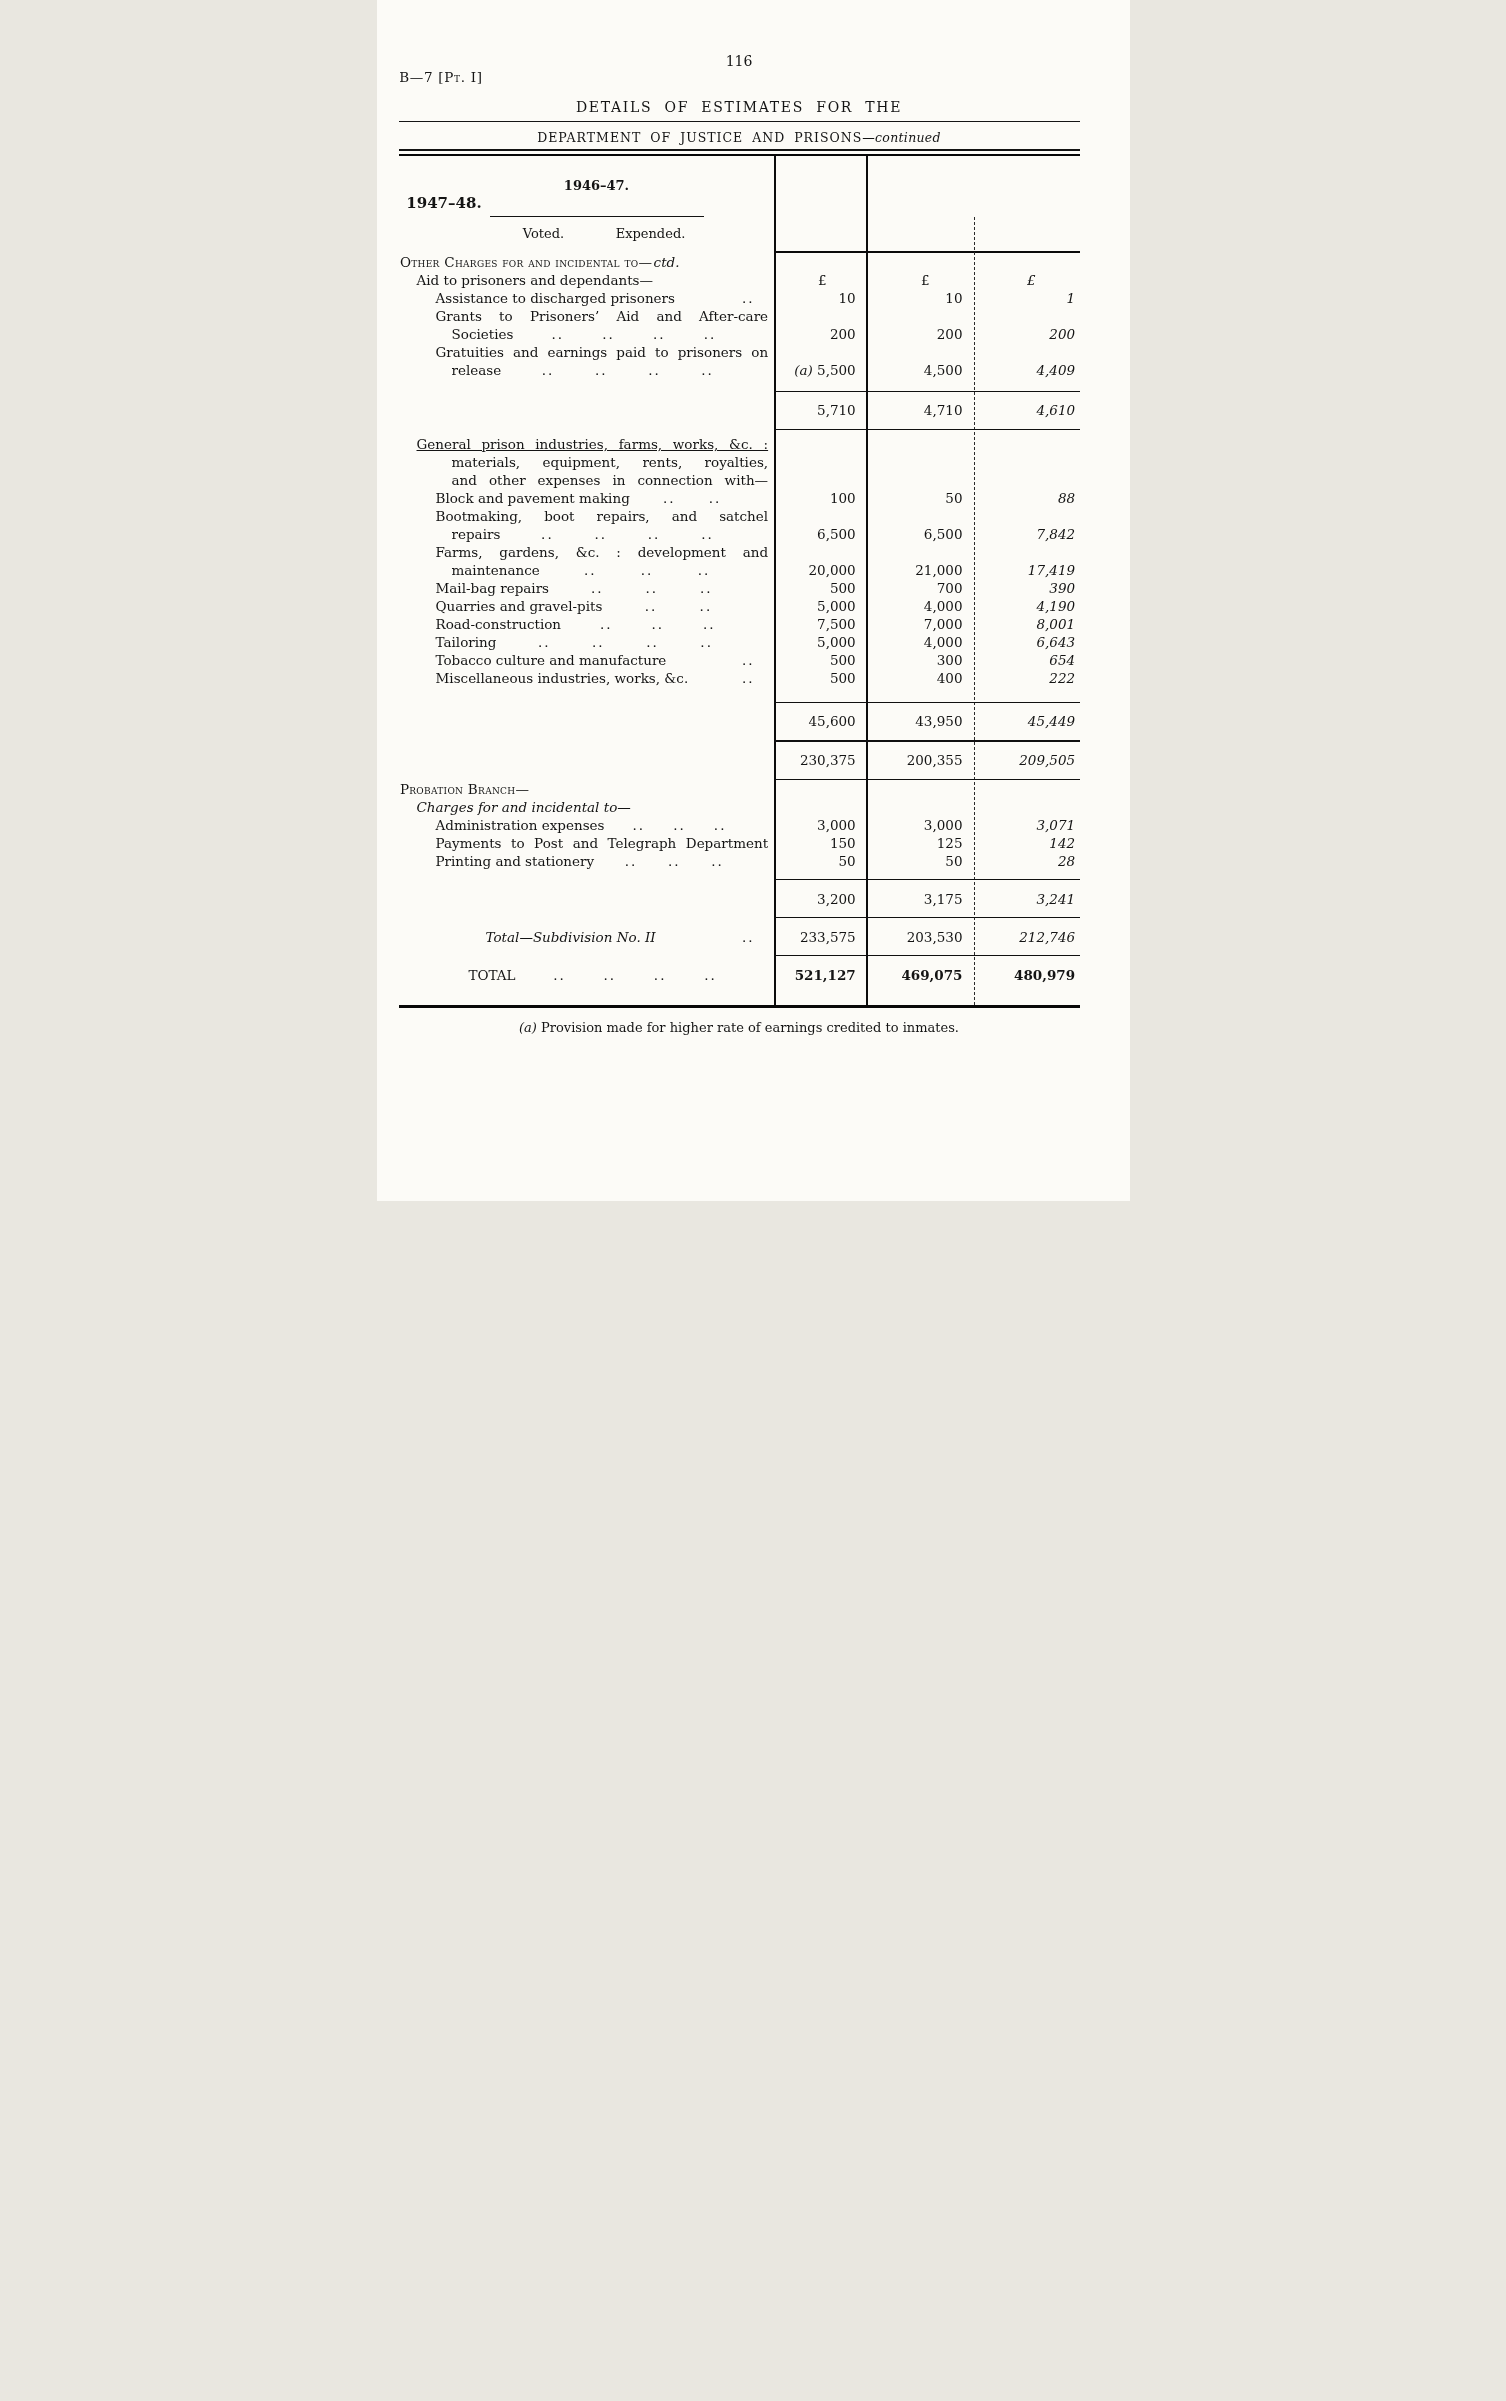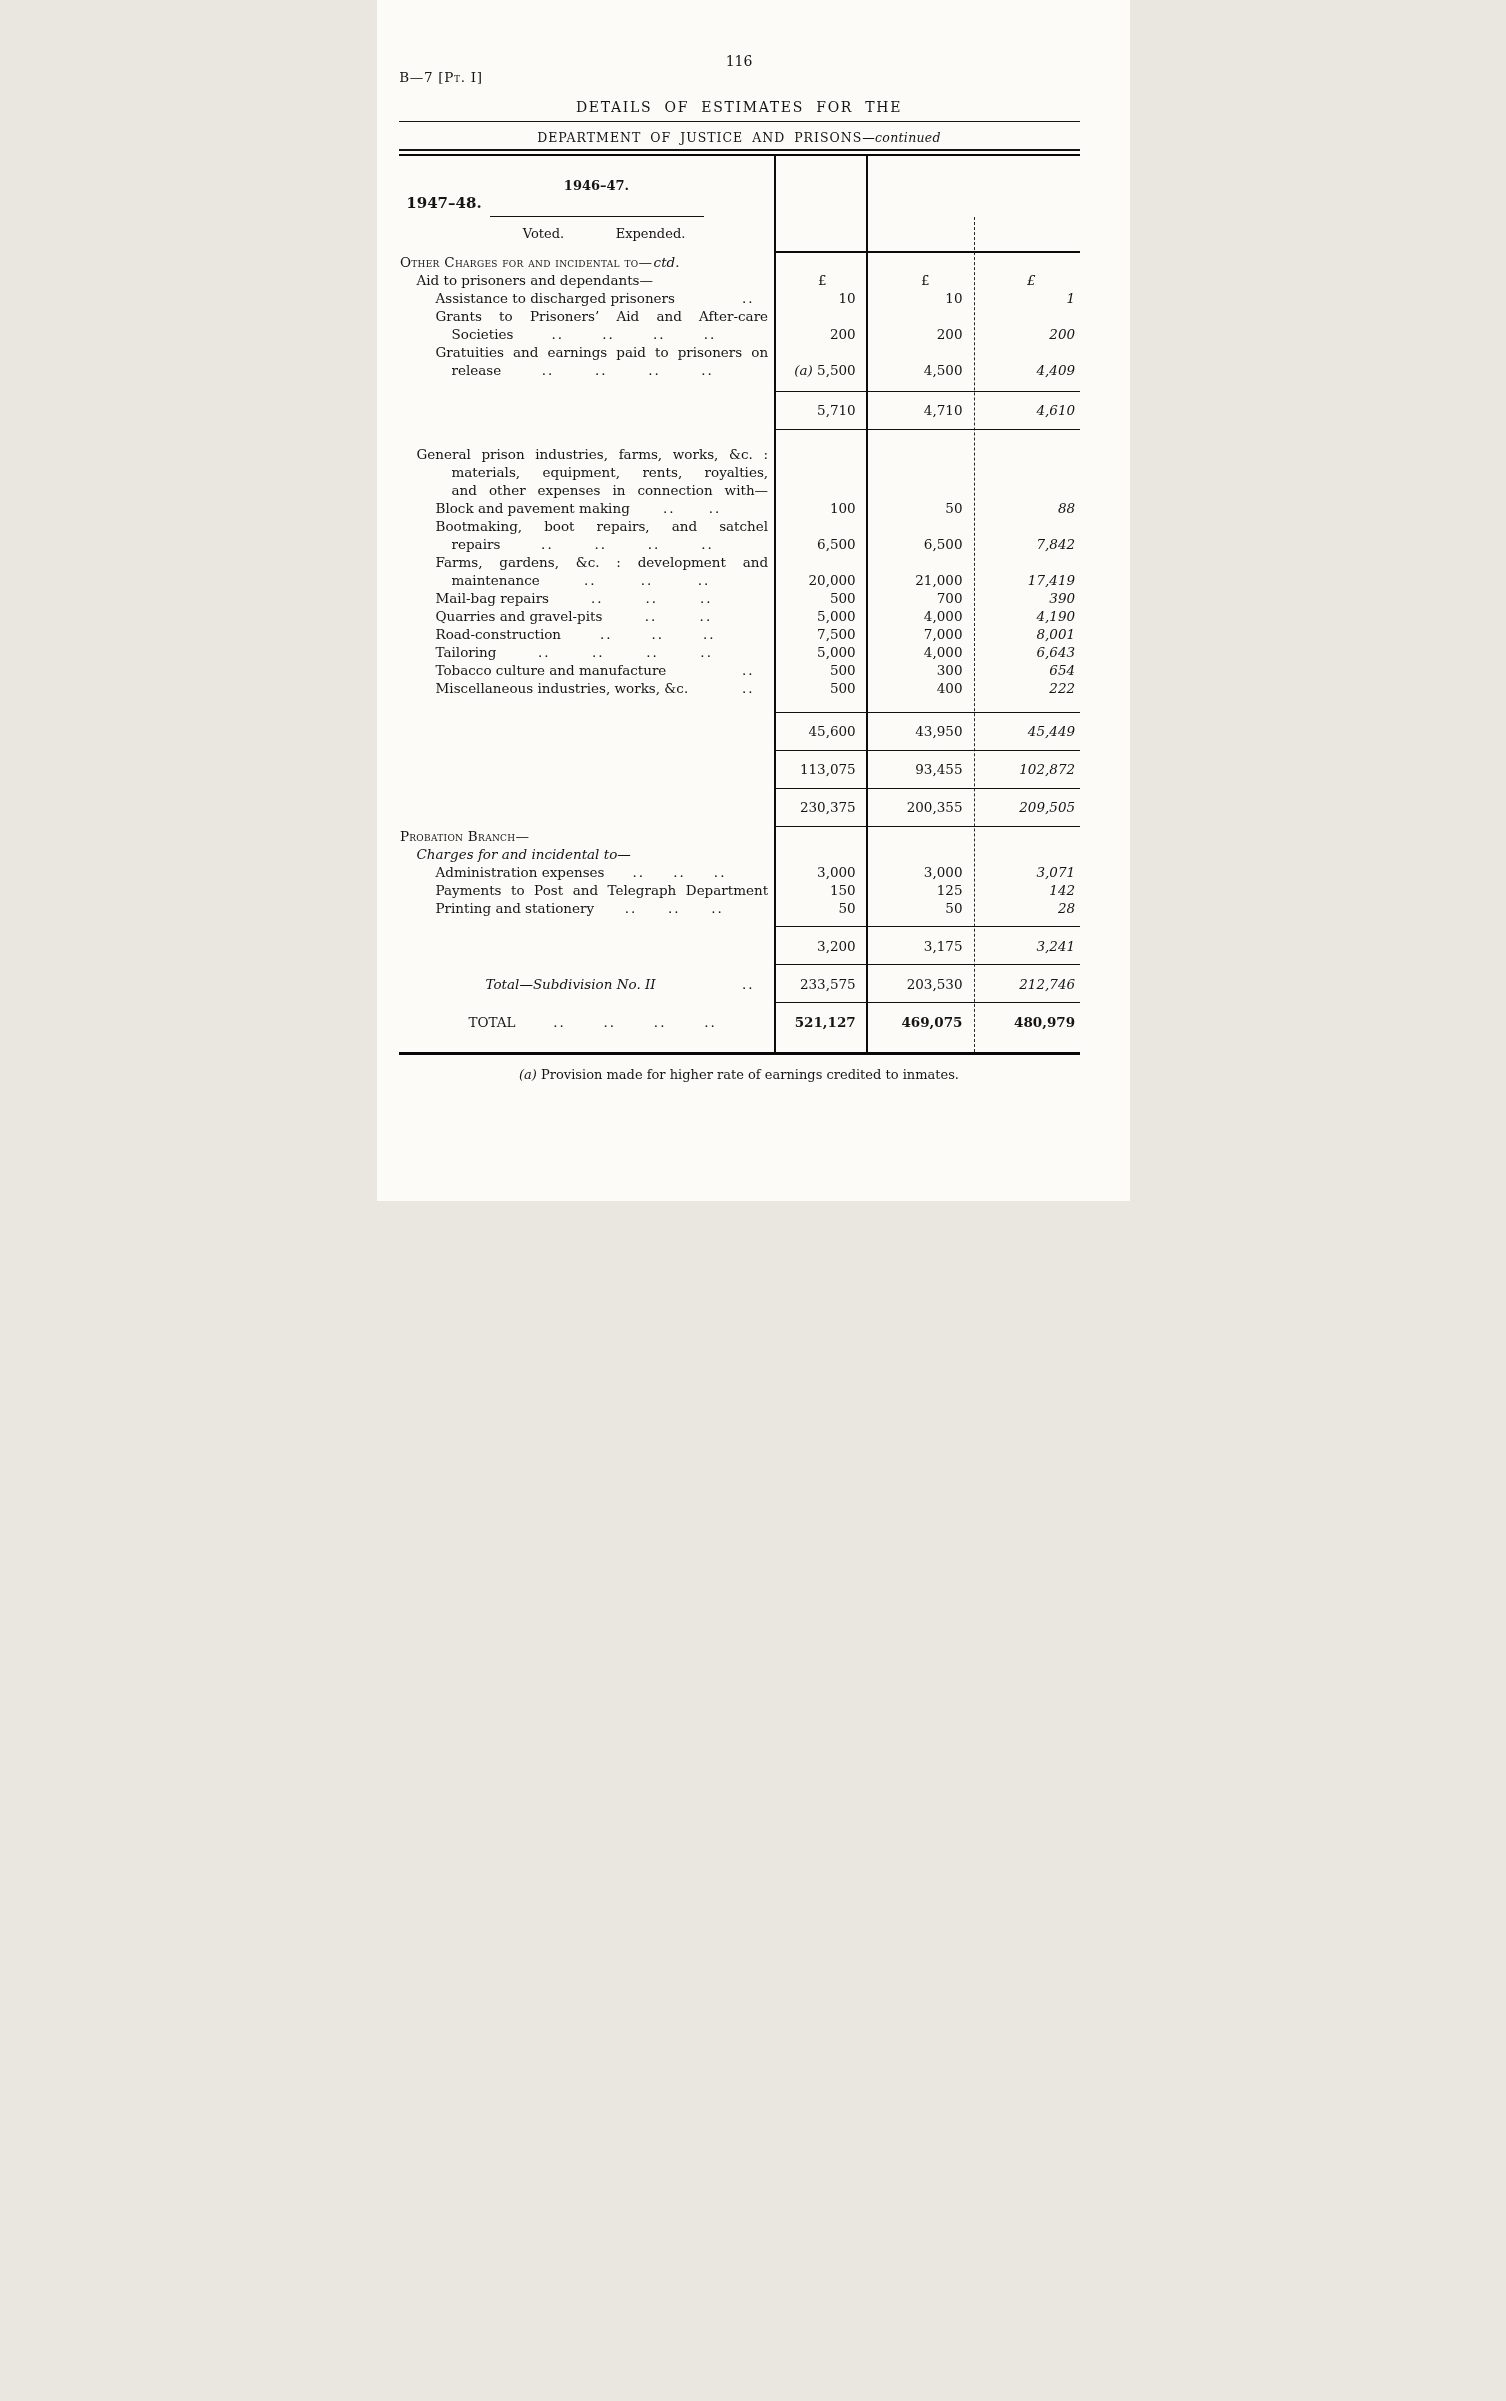--- a/index.html
+++ b/index.html
@@ -186,21 +186,21 @@
             <div class="cexp">4,409</div>
           </div>
           <div class="numrule" style="margin-top: 12px;"></div>
           <div class="trow sub">
             <div class="stub" style="padding-left: 1.4px;"></div>
             <div class="c1947">5,710</div>
             <div class="cvoted">4,710</div>
             <div class="cexp">4,610</div>
           </div>
           <div class="numrule"></div>
-          <div class="trow" style="margin-top: 15px;">
+          <div class="trow" style="margin-top: 5px; text-decoration: underline;">
             <div class="stub" style="padding-left: 18px;">
               <span class="lab just">General prison industries, farms, works, &amp;c. :</span>
             </div>
             <div class="c1947"></div>
             <div class="cvoted"></div>
             <div class="cexp"></div>
           </div>
           <div class="trow">
             <div class="stub" style="padding-left: 53px;">
               <span class="lab just">materials, equipment, rents, royalties,</span>
@@ -347,26 +347,20 @@
             <div class="cexp">222</div>
           </div>
           <div class="numrule" style="margin-top: 15px;"></div>
           <div class="trow sub">
             <div class="stub" style="padding-left: 1.4px;"></div>
             <div class="c1947">45,600</div>
             <div class="cvoted">43,950</div>
             <div class="cexp">45,449</div>
           </div>
           <div class="numrule"></div>
-          <div class="trow sub">
-            <div class="stub" style="padding-left: 1.4px;"></div>
-            <div class="c1947">113,075</div>
-            <div class="cvoted">93,455</div>
-            <div class="cexp">102,872</div>
-          </div>
           <div class="numrule"></div>
           <div class="trow sub">
             <div class="stub" style="padding-left: 1.4px;"></div>
             <div class="c1947">230,375</div>
             <div class="cvoted">200,355</div>
             <div class="cexp">209,505</div>
           </div>
           <div class="numrule"></div>
           <div class="trow" style="margin-top: -10.8px;">
             <div class="stub" style="padding-left: 1.4px; margin-top: 11px;">

